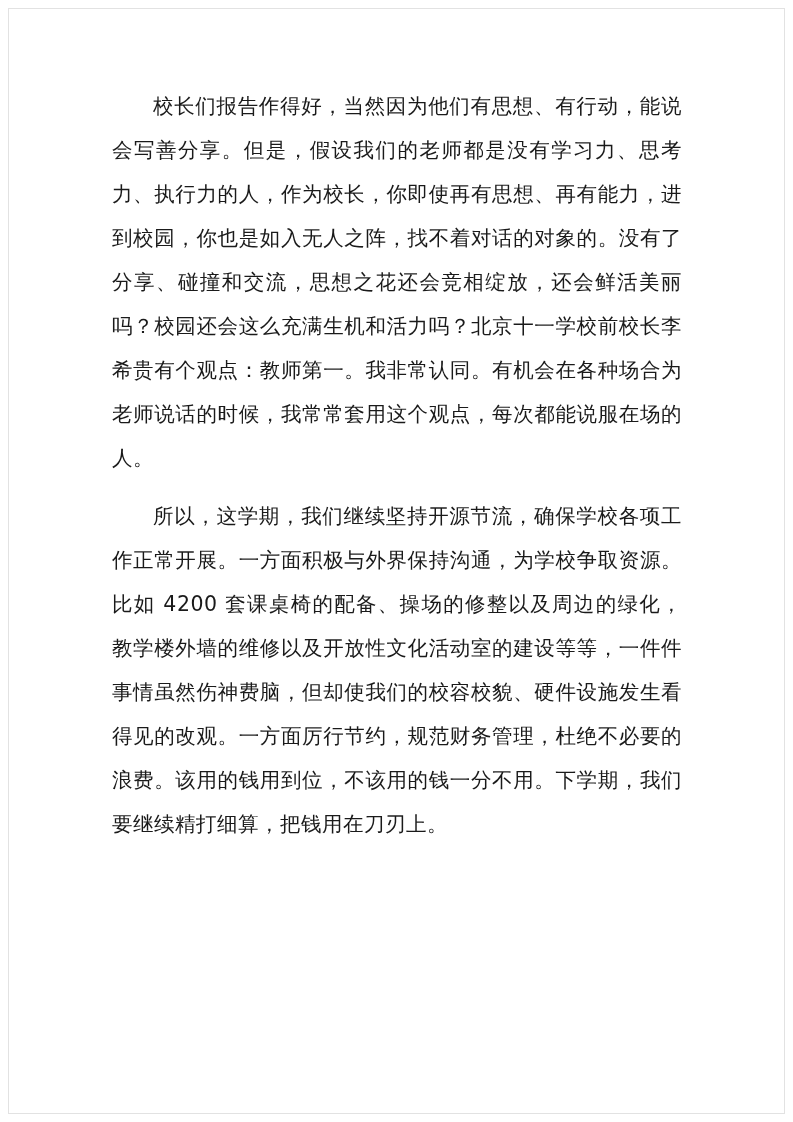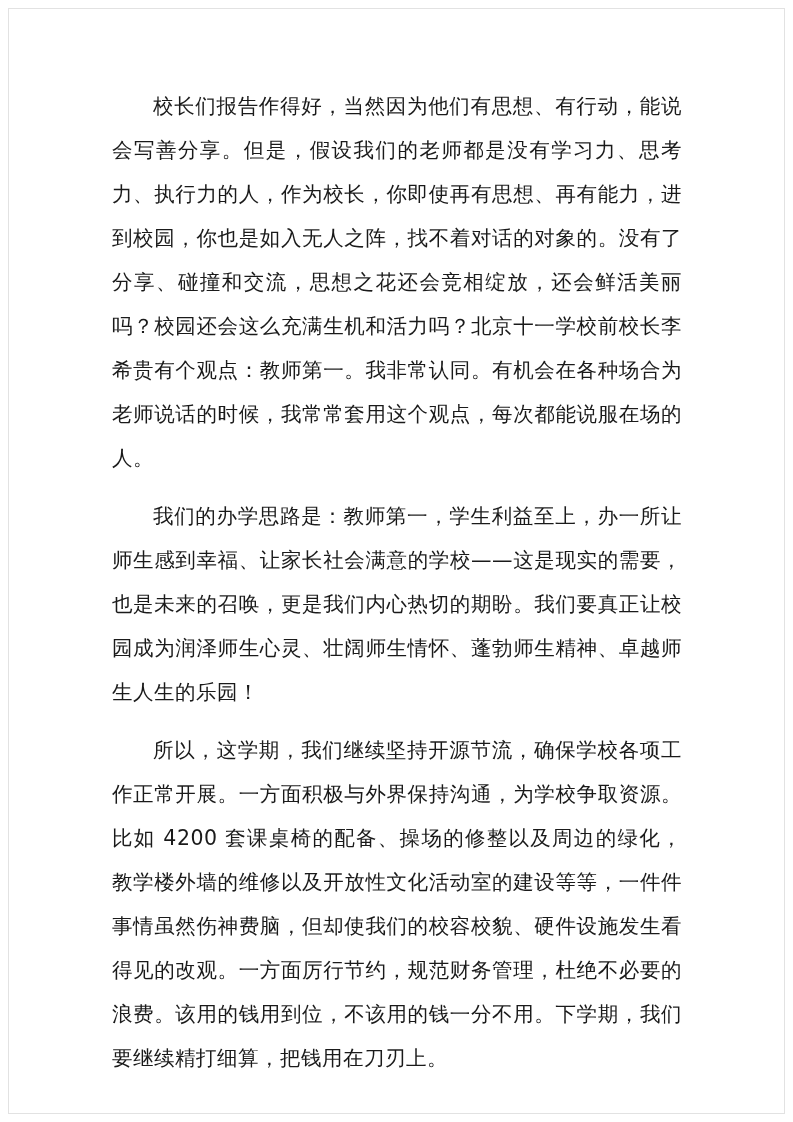--- a/index.html
+++ b/index.html
@@ -51,16 +51,15 @@
     margin-bottom: 0;
   }
 </style>
 </head>
 <body>
 
 <div class="page">
   <div class="page-border"></div>
   <div class="content">
     <p class="para">校长们报告作得好，当然因为他们有思想、有行动，能说会写善分享。但是，假设我们的老师都是没有学习力、思考力、执行力的人，作为校长，你即使再有思想、再有能力，进到校园，你也是如入无人之阵，找不着对话的对象的。没有了分享、碰撞和交流，思想之花还会竞相绽放，还会鲜活美丽吗？校园还会这么充满生机和活力吗？北京十一学校前校长李希贵有个观点：教师第一。我非常认同。有机会在各种场合为老师说话的时候，我常常套用这个观点，每次都能说服在场的人。</p>
-    <p class="para">我们的办学思路是：教师第一，学生利益至上，办一所让师生感到幸福、让家长社会满意的学校——这是现实的需要，也是未来的召唤，更是我们内心热切的期盼。我们要真正让校园成为润泽师生心灵、壮阔师生情怀、蓬勃师生精神、卓越师生人生的乐园！</p>
     <p class="para">所以，这学期，我们继续坚持开源节流，确保学校各项工作正常开展。一方面积极与外界保持沟通，为学校争取资源。比如 4200 套课桌椅的配备、操场的修整以及周边的绿化，教学楼外墙的维修以及开放性文化活动室的建设等等，一件件事情虽然伤神费脑，但却使我们的校容校貌、硬件设施发生看得见的改观。一方面厉行节约，规范财务管理，杜绝不必要的浪费。该用的钱用到位，不该用的钱一分不用。下学期，我们要继续精打细算，把钱用在刀刃上。</p>
   </div>
 </div>
 
 </body></html>

